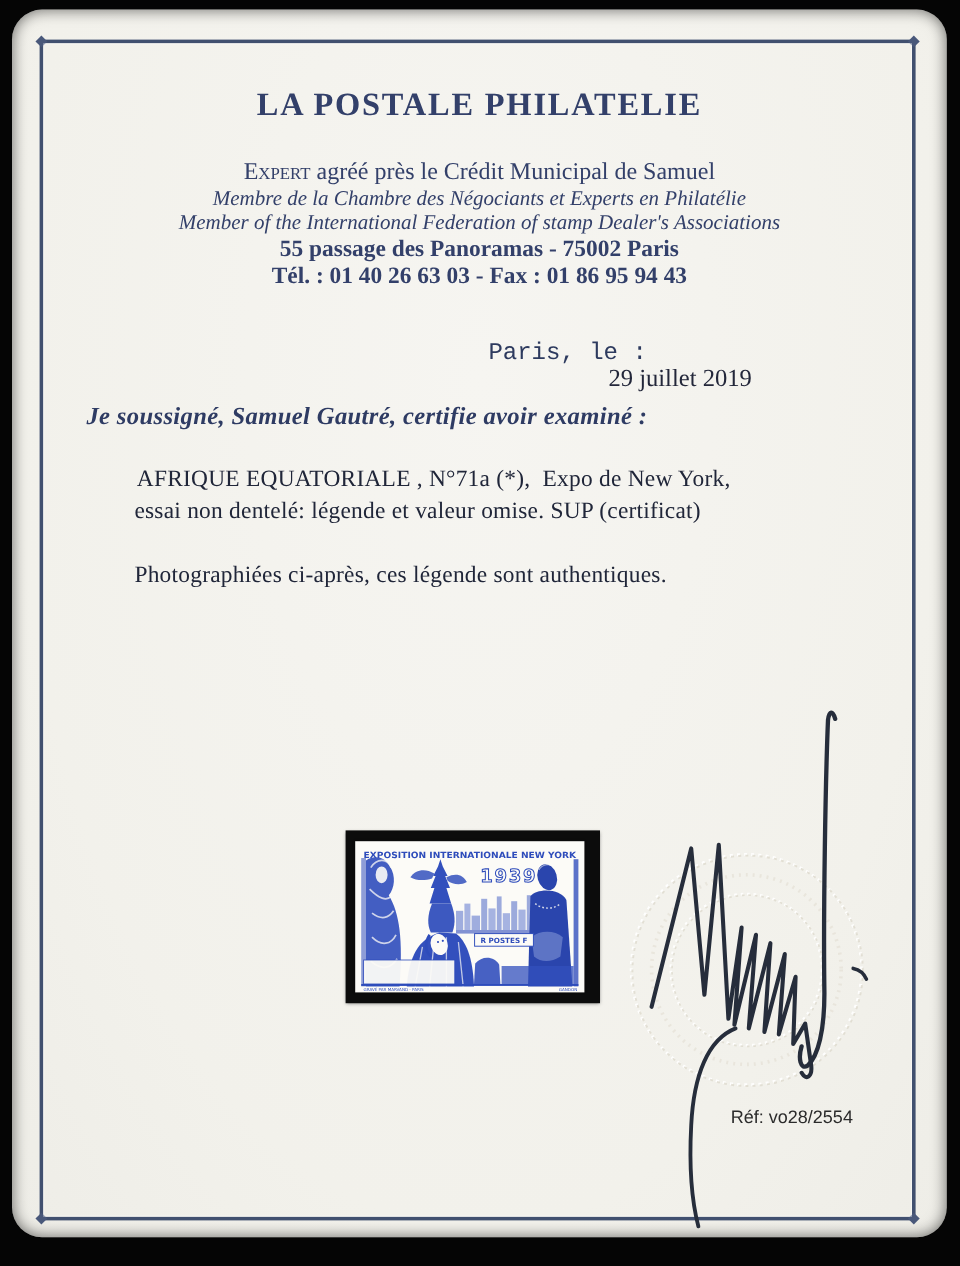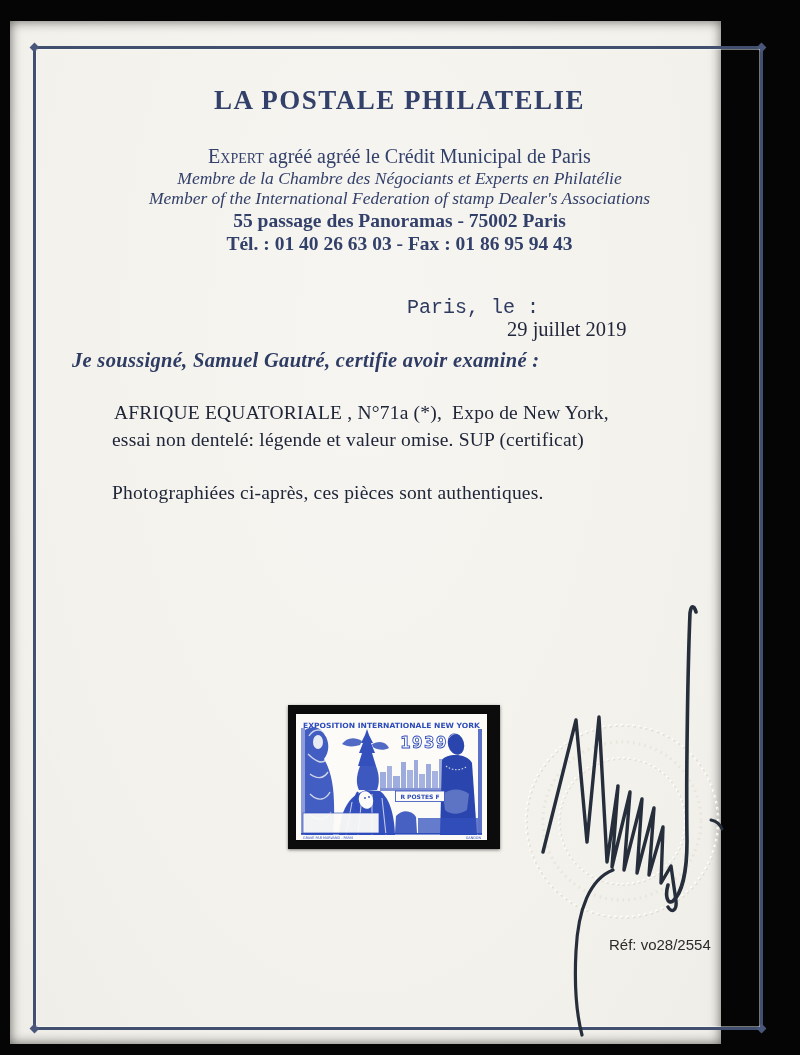--- a/index.html
+++ b/index.html
@@ -1,21 +1,21 @@
 <!DOCTYPE html>
 <html><head>
 <meta charset="utf-8">
 <style>
   html,body{margin:0;padding:0;background:#000;}
   #photo{position:relative;width:800px;height:1055px;background:#050505;overflow:hidden;
          font-family:"Liberation Serif", serif;}
   
-  #paper{position:absolute;left:10px;top:21px;width:711px;height:1023px;
+  #paper{position:absolute;left:10px;top:8px;width:779px;height:1023px;
          background:radial-gradient(ellipse at 50% 30%, #f6f5f1 0%, #f2f1eb 70%, #eeede7 100%);
-         box-shadow:0 0 12px rgba(0,0,0,.6) inset;}
+         box-shadow:0 0 12px rgba(0,0,0,.6) inset;border-radius:25px;}
   
   #rule-border{position:absolute;left:23px;top:25px;width:730px;height:984px;
          border:3px solid #41506f;box-sizing:border-box;}
   #rule-border:after{content:"";position:absolute;inset:0;border:1px solid rgba(255,255,255,.45);}
   .corner{position:absolute;width:7px;height:7px;background:#49587a;transform:rotate(45deg);}
   .corner.tl{left:-5px;top:-5px}.corner.tr{right:-5px;top:-5px}
   .corner.bl{left:-5px;bottom:-5px}.corner.br{right:-5px;bottom:-5px}
 
   .ctr{position:absolute;left:0;width:779px;text-align:center;color:#33406a;}
   .hdr-title{top:64px;font-size:27px;font-weight:bold;letter-spacing:1.5px;}
@@ -54,33 +54,33 @@
   <div id="paper">
 
     <div id="rule-border">
       <div class="corner tl"></div>
       <div class="corner tr"></div>
       <div class="corner bl"></div>
       <div class="corner br"></div>
     </div>
 
     <div class="ctr hdr-title abs" style="white-space:normal">LA POSTALE PHILATELIE</div>
-    <div class="ctr hdr-expert abs"><span class="sc">Expert</span><span> agréé agréé le Crédit Municipal de Paris</span></div>
+    <div class="ctr hdr-expert abs"><span class="sc">Expert</span><span> agréé près le Crédit Municipal de Samuel</span></div>
     <div class="ctr hdr-member-fr abs" style="white-space:normal">Membre de la Chambre des Négociants et Experts en Philatélie</div>
     <div class="ctr hdr-member-en abs" style="white-space:normal">Member of the International Federation of stamp Dealer's Associations</div>
     <div class="ctr hdr-address abs" style="white-space:normal">55 passage des Panoramas - 75002 Paris</div>
     <div class="ctr hdr-phone abs" style="white-space:normal">Tél. : 01 40 26 63 03 - Fax : 01 86 95 94 43</div>
 
     <div class="abs paris-le">Paris, le :</div>
     <div class="abs date">29 juillet 2019</div>
 
     <div class="abs statement">Je soussigné, Samuel Gautré, certifie avoir examiné :</div>
     <div class="abs desc d1">AFRIQUE EQUATORIALE , N°71a (*),  Expo de New York,</div>
     <div class="abs desc d2">essai non dentelé: légende et valeur omise. SUP (certificat)</div>
-    <div class="abs desc d3">Photographiées ci-après, ces pièces sont authentiques.</div>
+    <div class="abs desc d3">Photographiées ci-après, ces légende sont authentiques.</div>
 
     <div id="mount">
       <div id="stamp">
         <svg width="191" height="126" viewBox="0 0 191 126">
 
           <rect x="5" y="14" width="4" height="107" fill="#3350bd" opacity=".55"></rect>
           <rect x="182" y="15" width="4" height="106" fill="#3350bd" opacity=".8"></rect>
 
           <g opacity=".75">
             <rect x="84" y="58" width="6" height="18" fill="#8194d6"></rect>

